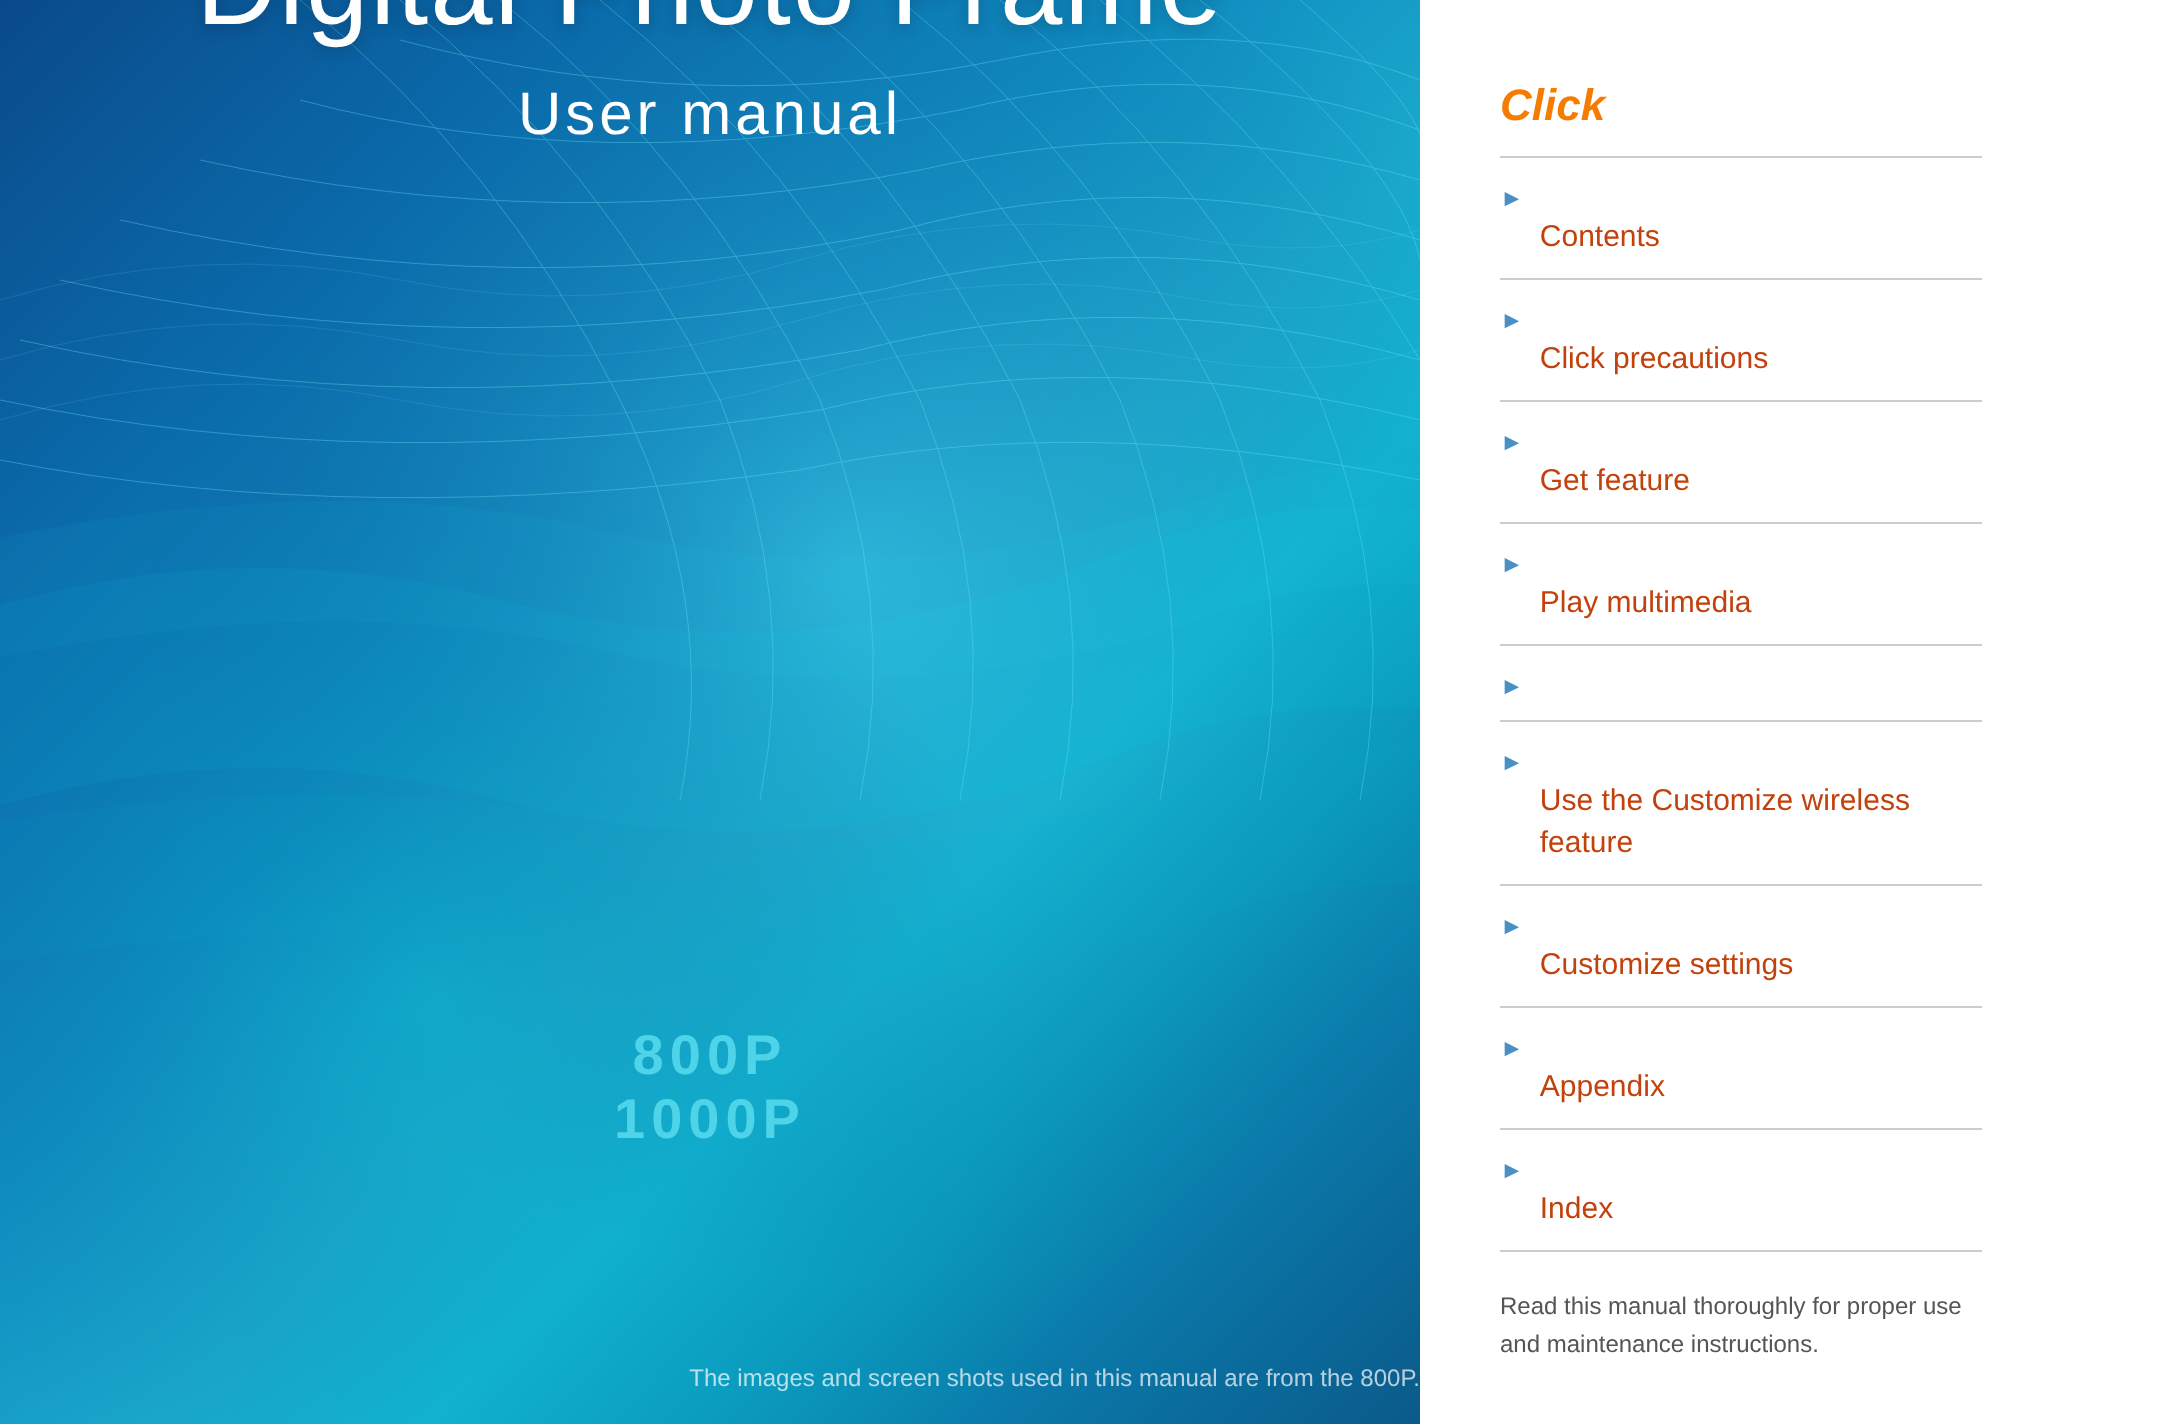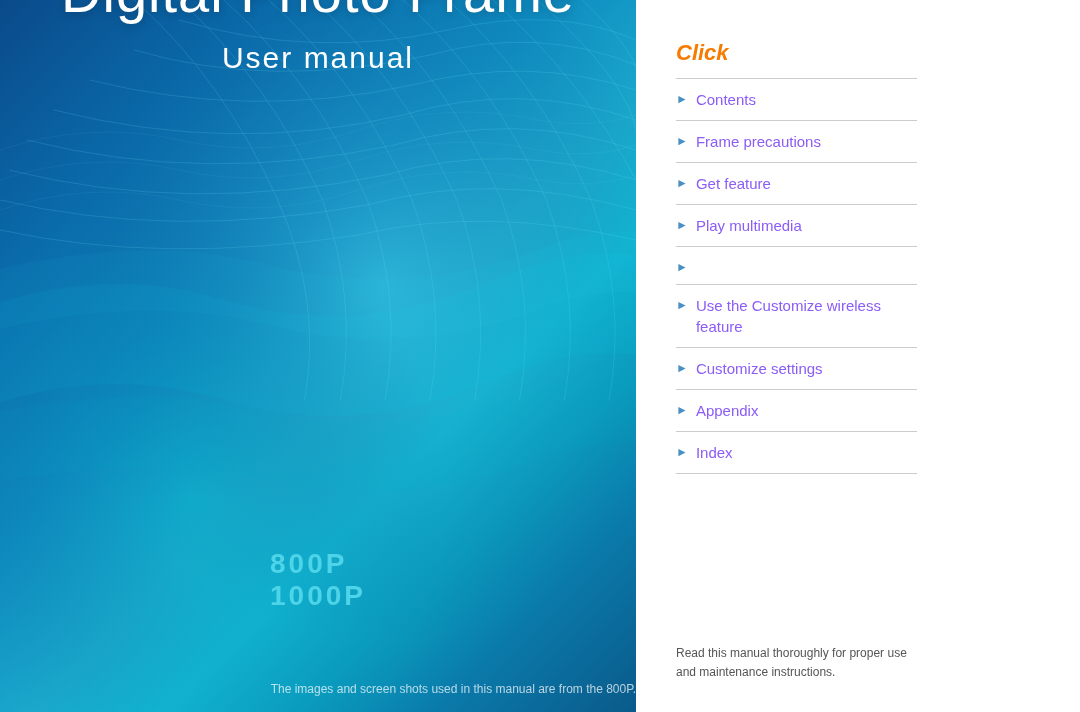--- a/index.html
+++ b/index.html
@@ -6,21 +6,21 @@
     body {
       width: 1080px;
       height: 712px;
       display: flex;
       font-family: Arial, sans-serif;
       overflow: hidden;
     }
 
     
     .left-panel {
-      width: 636px;
+      width: 710px;
       height: 712px;
       position: relative;
       background: linear-gradient(135deg, #0a4a8a 0%, #0a6aaa 20%, #0e8abf 40%, #1aa8cc 55%, #12b8d4 65%, #0a9ec0 75%, #0a7aaa 85%, #0a5a8a 100%);
       overflow: hidden;
       flex-shrink: 0;
     }
 
     
     .waves-overlay {
       position: absolute;
@@ -53,22 +53,23 @@
     .product-subtitle {
       font-size: 30px;
       font-weight: 300;
       color: white;
       text-align: center;
       margin-bottom: 80px;
       letter-spacing: 2px;
     }
 
     .model-numbers {
+      text-align: center;
       margin-top: auto;
-      margin-bottom: 60px;
+      margin-bottom: 96px;
     }
 
     .model-numbers span {
       display: block;
       font-size: 28px;
       font-weight: bold;
       color: #4dd4e8;
       letter-spacing: 3px;
     }
 
@@ -123,22 +124,23 @@
     .nav-chevron {
       color: #4a90c4;
       font-size: 12px;
       margin-right: 8px;
       margin-top: 3px;
       flex-shrink: 0;
     }
 
     .nav-item-text {
       font-size: 15px;
-      color: #8b5cf6;
+      color: #c2410c;
       line-height: 1.4;
+      margin-top: 19px;
     }
 
     .footer-note {
       font-size: 12px;
       color: #555;
       line-height: 1.6;
       margin-top: 16px;
     }
   </style>
 </head>
@@ -219,21 +221,21 @@
   <div class="click-label">Click</div>
   <div class="nav-divider"></div>
 
   <ul class="nav-list">
   <li class="nav-item">
         <span class="nav-chevron">►</span>
         <span class="nav-item-text">Contents</span>
       </li>
       <li class="nav-item">
         <span class="nav-chevron">►</span>
-        <span class="nav-item-text">Frame precautions</span>
+        <span class="nav-item-text">Click precautions</span>
       </li>
       <li class="nav-item">
         <span class="nav-chevron">►</span>
         <span class="nav-item-text">Get feature</span>
       </li>
       <li class="nav-item">
         <span class="nav-chevron">►</span>
         <span class="nav-item-text">Play multimedia</span>
       </li>
       <li class="nav-item">

